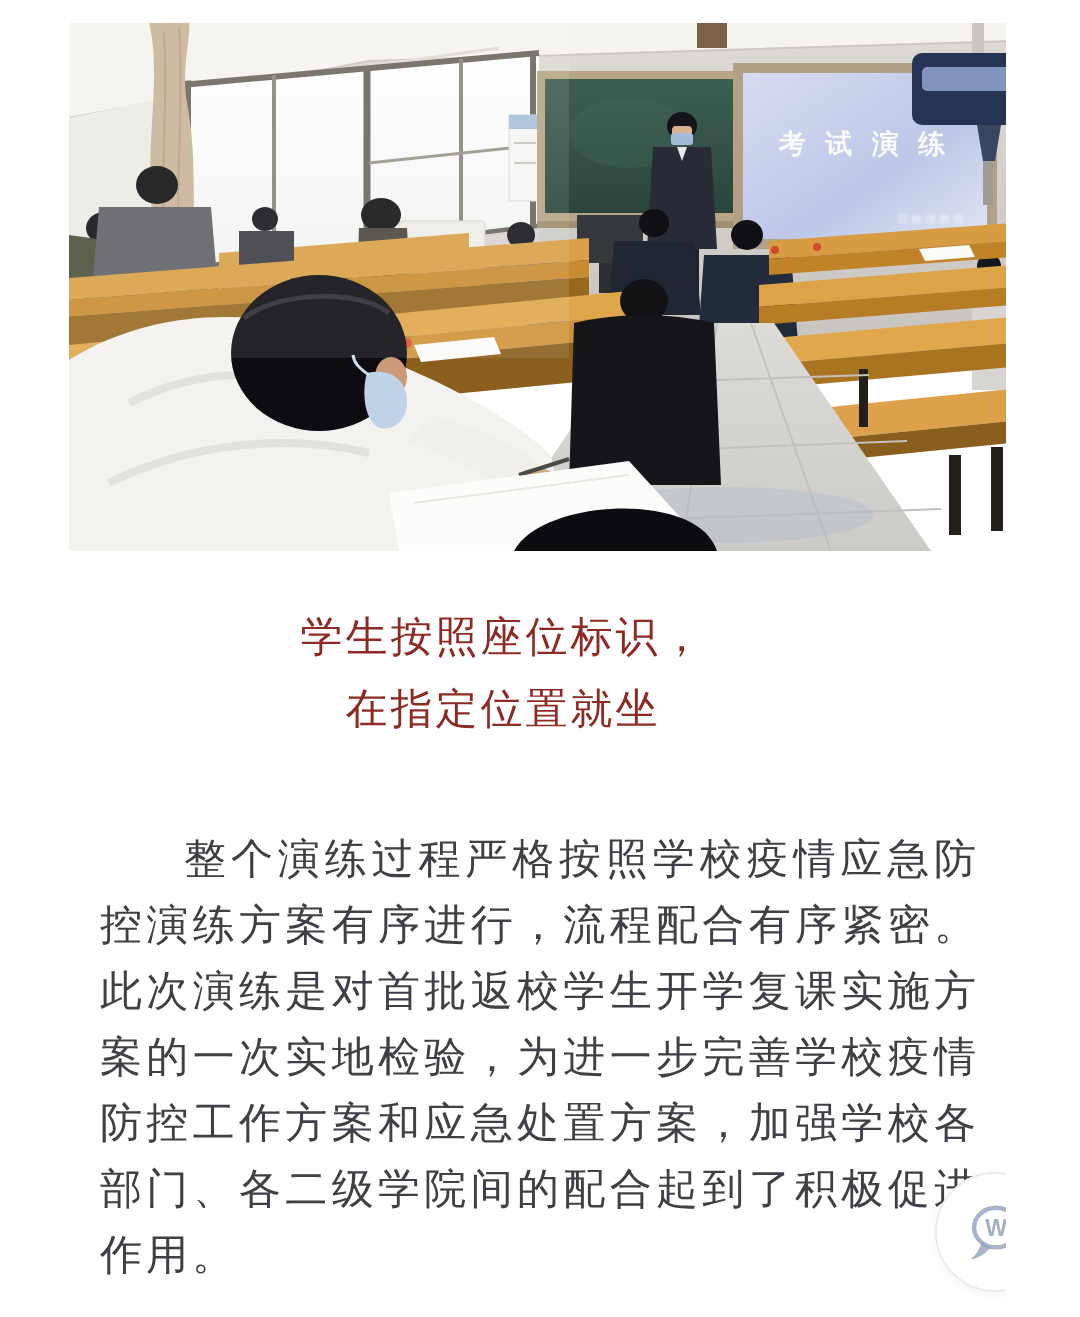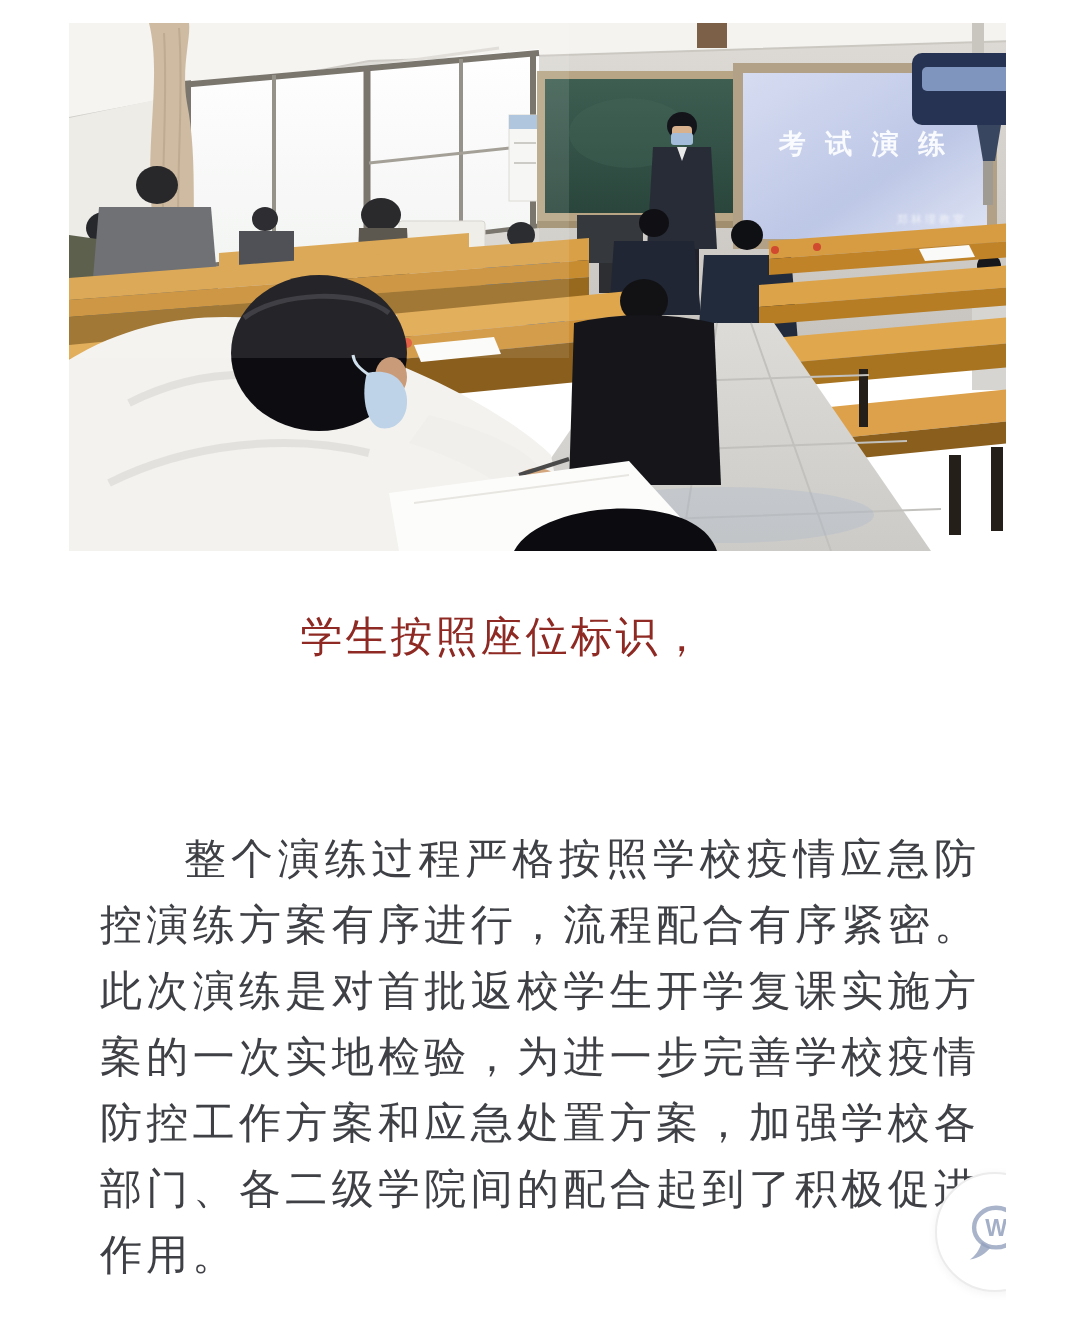--- a/index.html
+++ b/index.html
@@ -229,20 +229,21 @@
       </g>
 
       <path d="M445,528 C460,498 520,482 570,486 C615,490 640,505 648,528 Z" fill="#0c0c10"></path>
 
       <rect x="0" y="0" width="500" height="335" fill="#ffffff" opacity="0.10"></rect>
     </svg>
   </div>
 
   <div class="caption">
     <div>学生按照座位标识，</div>
+    <div>在指定位置就坐</div>
   </div>
 
   <div class="body-text">
     <p>整个演练过程严格按照学校疫情应急防控演练方案有序进行，流程配合有序紧密。此次演练是对首批返校学生开学复课实施方案的一次实地检验，为进一步完善学校疫情防控工作方案和应急处置方案，加强学校各部门、各二级学院间的配合起到了积极促进作用。</p>
   </div>
 
   <div class="float-btn">
     <svg viewBox="0 0 60 60">
       <ellipse cx="31" cy="26" rx="20" ry="18" fill="none" stroke="#93a1be" stroke-width="4" opacity="0.8"></ellipse>
       <path d="M18,39 C16,46 12,52 7,55 C15,54 22,49 26,44 Z" fill="#93a1be" opacity="0.8"></path>

